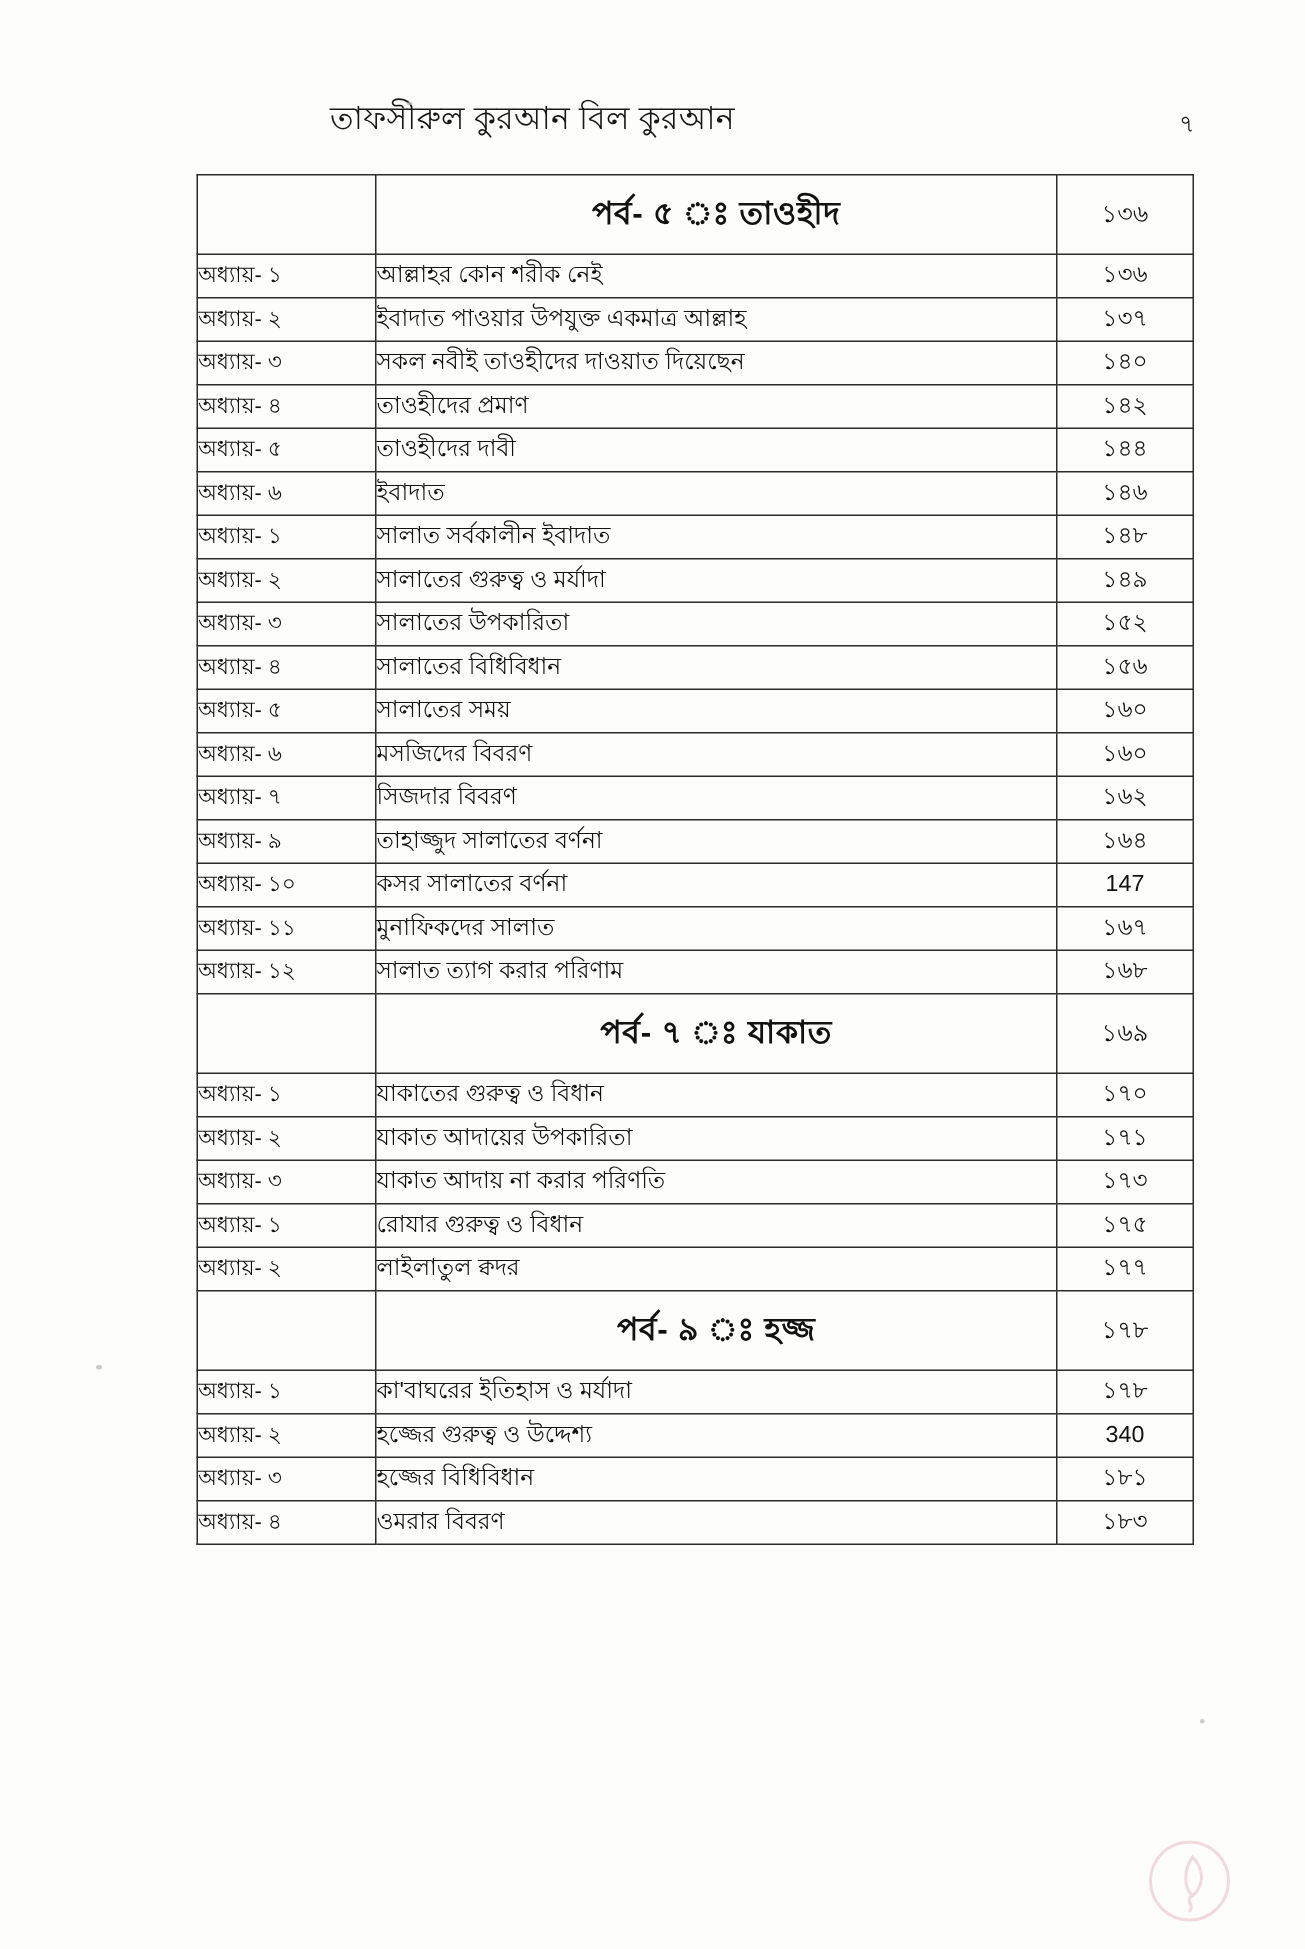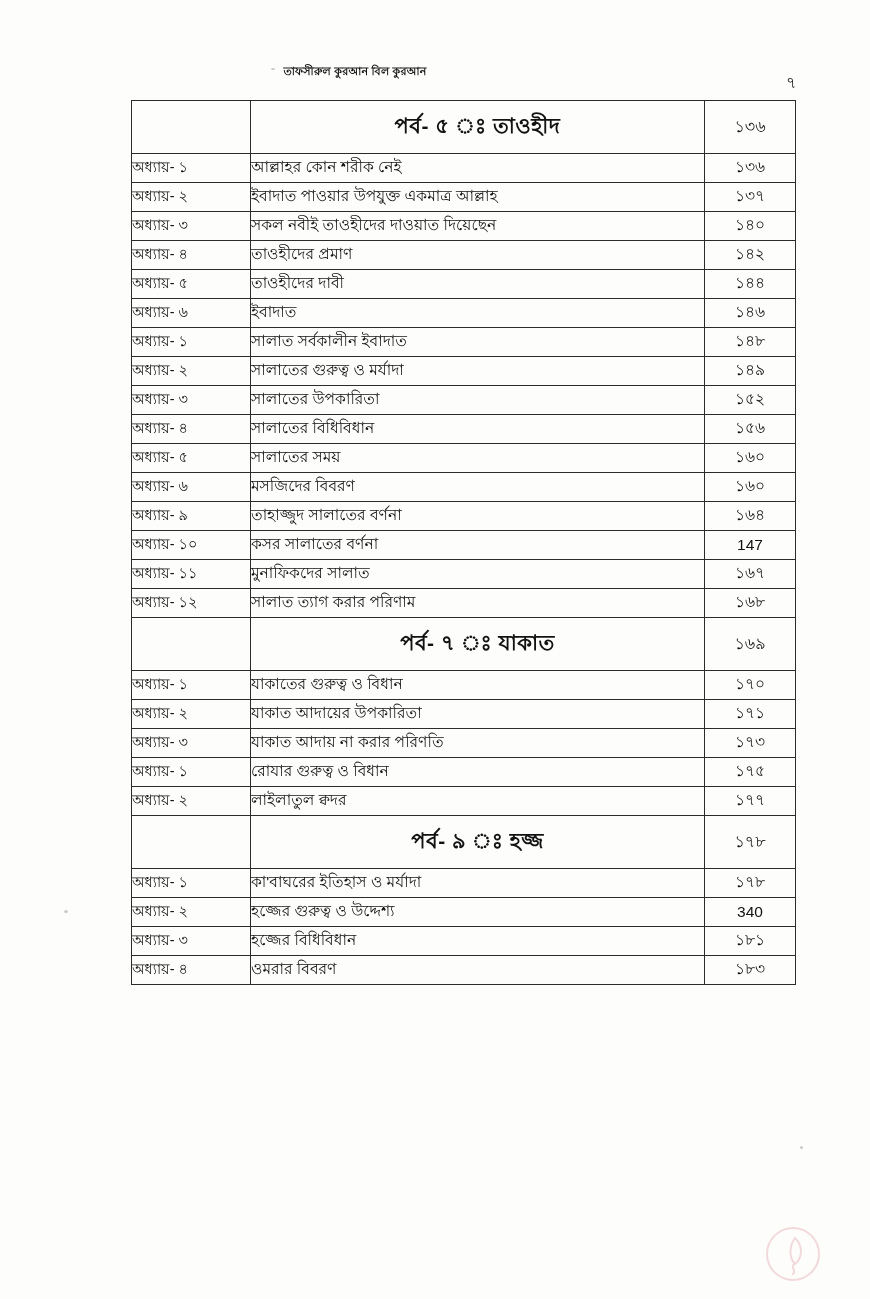--- a/index.html
+++ b/index.html
@@ -16,24 +16,23 @@
     font-family: "Liberation Sans", "DejaVu Sans", sans-serif;
   }
 
   
   .running-head {
     position: absolute;
     top: 63px;
     left: 0;
     width: 710px;
     text-align: center;
-    font-size: 11px;
+    font-size: 21px;
     color: #171717;
     letter-spacing: .2px;
-    font-weight: bold;
   }
   .folio {
     position: absolute;
     top: 70px;
     left: 786px;
     font-size: 16px;
     color: #1a1a1a;
   }
 
   
@@ -44,21 +43,21 @@
     opacity: .75;
   }
   .speck-a { left: 271px; top: 68px;  width: 4px;  height: 2px; }
   .speck-b { left: 64px;  top: 910px; width: 4px;  height: 3px; }
   .speck-c { left: 800px; top: 1146px;width: 3px;  height: 3px; }
 
   
   .toc-wrap {
     position: absolute;
     left: 103px;
-    top: 100px;
+    top: 116px;
     width: 664px;
     padding-left: 28px;
   }
   table.toc {
     width: 664px;
     border-collapse: collapse;
     table-layout: fixed;
   }
   table.toc td {
     border: 1px solid #2b2b2b;
@@ -188,20 +187,25 @@
             <td class="cell-chapter">অধ্যায়- ৫</td>
             <td class="cell-title">সালাতের সময়</td>
             <td class="cell-page">১৬০</td>
           </tr>
           <tr class="row-entry">
             <td class="cell-chapter">অধ্যায়- ৬</td>
             <td class="cell-title">মসজিদের বিবরণ</td>
             <td class="cell-page">১৬০</td>
           </tr>
           <tr class="row-entry">
+            <td class="cell-chapter">অধ্যায়- ৭</td>
+            <td class="cell-title">সিজদার বিবরণ</td>
+            <td class="cell-page">১৬২</td>
+          </tr>
+          <tr class="row-entry">
             <td class="cell-chapter">অধ্যায়- ৯</td>
             <td class="cell-title">তাহাজ্জুদ সালাতের বর্ণনা</td>
             <td class="cell-page">১৬৪</td>
           </tr>
           <tr class="row-entry">
             <td class="cell-chapter">অধ্যায়- ১০</td>
             <td class="cell-title">কসর সালাতের বর্ণনা</td>
             <td class="cell-page">147</td>
           </tr>
           <tr class="row-entry">

